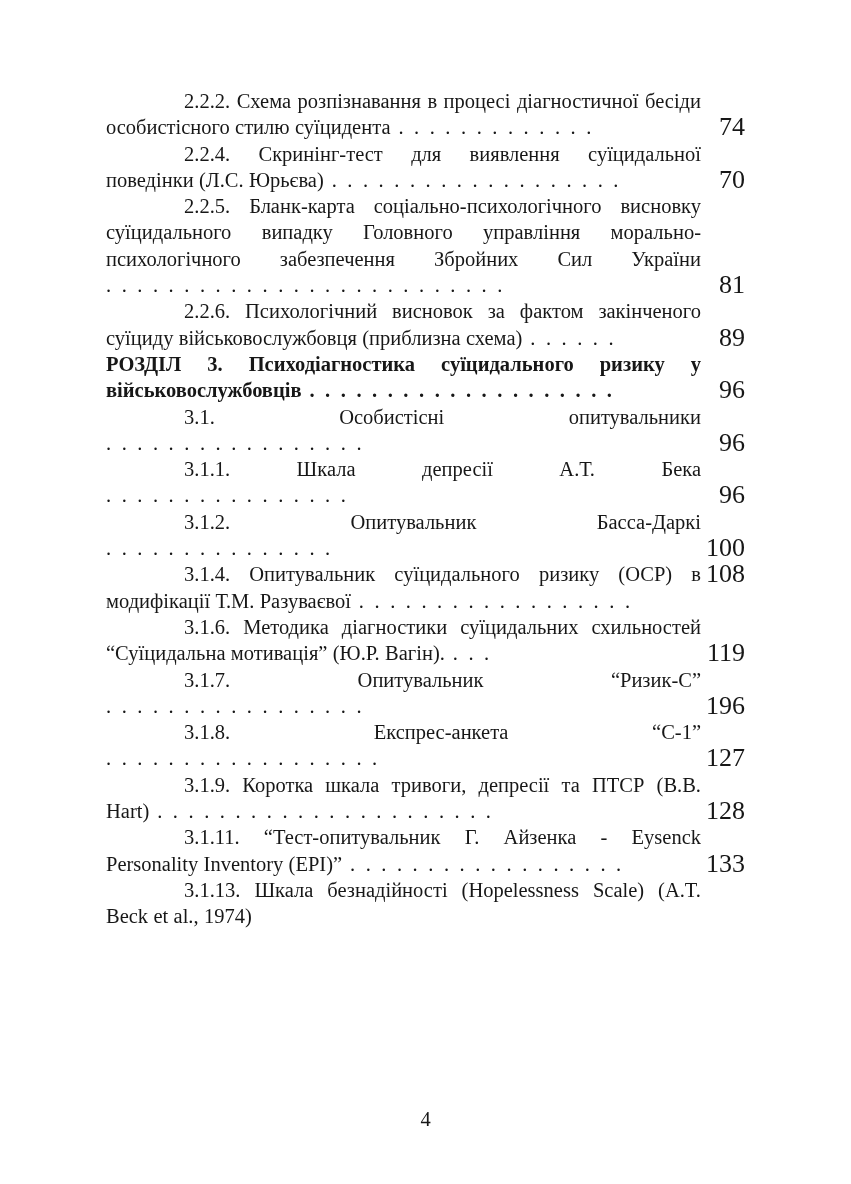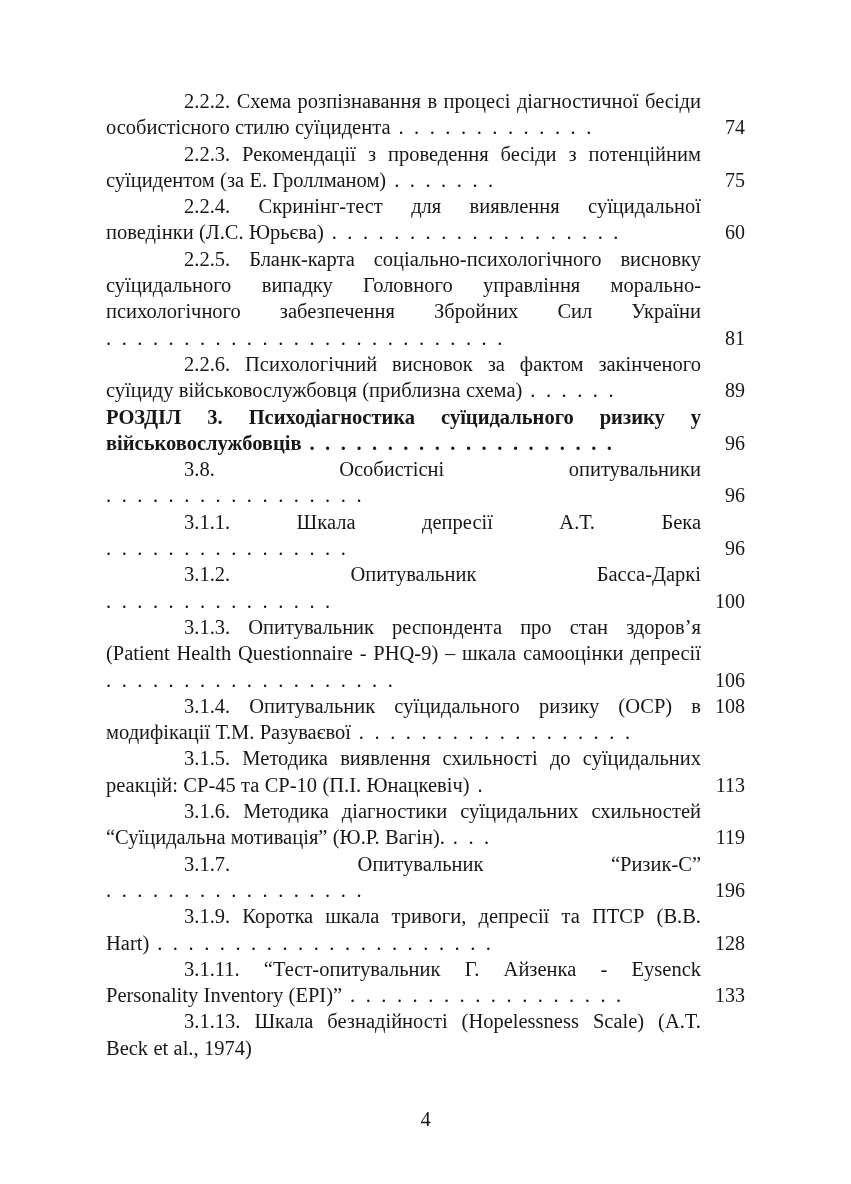--- a/index.html
+++ b/index.html
@@ -52,21 +52,21 @@
     font-weight: bold;
   }
 
   .leader {
     letter-spacing: 2.6px;
     white-space: nowrap;
   }
 
   .entry-page {
     flex: 1 1 auto;
-    font-size: 20px;
+    font-size: 26px;
     line-height: 26.3px;
     text-align: right;
     padding-right: 6px;
     white-space: nowrap;
   }
   
   .entry-page.bottom {
     align-self: flex-end;
   }
   
@@ -90,70 +90,62 @@
 <body>
 
 <div class="page">
 
   <div class="toc">
       <div class="entry">
         <div class="entry-text"><span>2.2.2. Схема розпізнавання в процесі діагностичної бесіди особистісного стилю суїцидента</span><span class="leader"> . . . . . . . . . . . . .</span></div>
         <div class="entry-page bottom">74</div>
       </div>
       <div class="entry">
-        <div class="entry-text"><span>2.2.3. Рекомендації з проведення бесіди з потенційним суїцидентом (за Е. Гроллманом)</span><span class="leader"> . . . . . . .</span></div>
-        <div class="entry-page bottom">75</div>
-      </div>
-      <div class="entry">
         <div class="entry-text"><span>2.2.4. Скринінг-тест для виявлення суїцидальної поведінки (Л.С. Юрьєва)</span><span class="leader"> . . . . . . . . . . . . . . . . . . .</span></div>
-        <div class="entry-page bottom">60</div>
+        <div class="entry-page bottom">70</div>
       </div>
       <div class="entry">
         <div class="entry-text"><span>2.2.5. Бланк-карта соціально-психологічного висновку суїцидального випадку Головного управління морально-психологічного забезпечення Збройних Сил України</span><span class="leader"> . . . . . . . . . . . . . . . . . . . . . . . . . .</span></div>
         <div class="entry-page bottom">81</div>
       </div>
       <div class="entry">
         <div class="entry-text"><span>2.2.6. Психологічний висновок за фактом закінченого суїциду військовослужбовця (приблизна схема)</span><span class="leader"> . . . . . .</span></div>
         <div class="entry-page bottom">89</div>
       </div>
       <div class="entry hanging">
         <div class="entry-text"><span>РОЗДІЛ 3. Психодіагностика суїцидального ризику у військовослужбовців</span><span class="leader"> . . . . . . . . . . . . . . . . . . . .</span></div>
         <div class="entry-page bottom">96</div>
       </div>
       <div class="entry">
-        <div class="entry-text"><span>3.8. Особистісні опитувальники</span><span class="leader"> . . . . . . . . . . . . . . . . .</span></div>
+        <div class="entry-text"><span>3.1. Особистісні опитувальники</span><span class="leader"> . . . . . . . . . . . . . . . . .</span></div>
         <div class="entry-page bottom">96</div>
       </div>
       <div class="entry">
         <div class="entry-text"><span>3.1.1. Шкала депресії А.Т. Бека</span><span class="leader"> . . . . . . . . . . . . . . . .</span></div>
         <div class="entry-page bottom">96</div>
       </div>
       <div class="entry">
         <div class="entry-text"><span>3.1.2. Опитувальник Басса-Даркі</span><span class="leader"> . . . . . . . . . . . . . . .</span></div>
         <div class="entry-page bottom">100</div>
       </div>
       <div class="entry">
-        <div class="entry-text"><span>3.1.3. Опитувальник респондента про стан здоров’я (Patient Health Questionnaire - PHQ-9) – шкала самооцінки депресії</span><span class="leader"> . . . . . . . . . . . . . . . . . . .</span></div>
-        <div class="entry-page bottom">106</div>
-      </div>
-      <div class="entry">
         <div class="entry-text"><span>3.1.4. Опитувальник суїцидального ризику (ОСР) в модифікації Т.М. Разуваєвої</span><span class="leader"> . . . . . . . . . . . . . . . . . .</span></div>
         <div class="entry-page top">108</div>
-      </div>
-      <div class="entry">
-        <div class="entry-text"><span>3.1.5. Методика виявлення схильності до суїцидальних реакцій: СР-45 та СР-10 (П.І. Юнацкевіч)</span><span class="leader"> .</span></div>
-        <div class="entry-page bottom">113</div>
       </div>
       <div class="entry">
         <div class="entry-text"><span>3.1.6. Методика діагностики суїцидальних схильностей “Суїцидальна мотивація” (Ю.Р. Вагін).</span><span class="leader"> . . .</span></div>
         <div class="entry-page bottom">119</div>
       </div>
       <div class="entry">
         <div class="entry-text"><span>3.1.7. Опитувальник “Ризик-С”</span><span class="leader"> . . . . . . . . . . . . . . . . .</span></div>
         <div class="entry-page bottom">196</div>
+      </div>
+      <div class="entry">
+        <div class="entry-text"><span>3.1.8. Експрес-анкета “С-1”</span><span class="leader"> . . . . . . . . . . . . . . . . . .</span></div>
+        <div class="entry-page bottom">127</div>
       </div>
       <div class="entry">
         <div class="entry-text"><span>3.1.9. Коротка шкала тривоги, депресії та ПТСР (B.B. Hart)</span><span class="leader"> . . . . . . . . . . . . . . . . . . . . . .</span></div>
         <div class="entry-page bottom">128</div>
       </div>
       <div class="entry">
         <div class="entry-text"><span>3.1.11. “Тест-опитувальник Г. Айзенка - Eysenck Personality Inventory (EPI)”</span><span class="leader"> . . . . . . . . . . . . . . . . . .</span></div>
         <div class="entry-page bottom">133</div>
       </div>
       <div class="entry">

